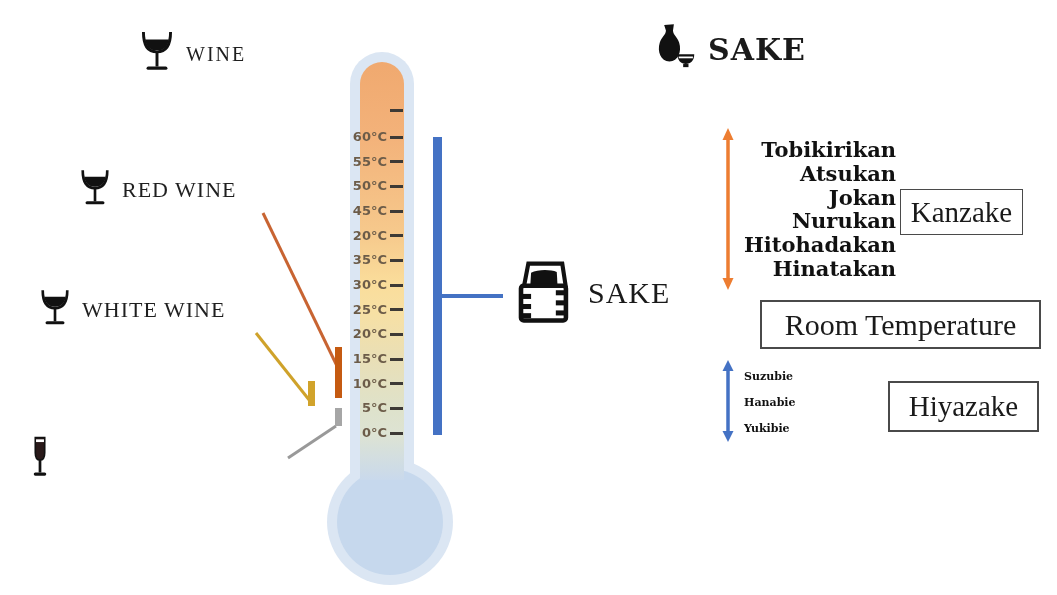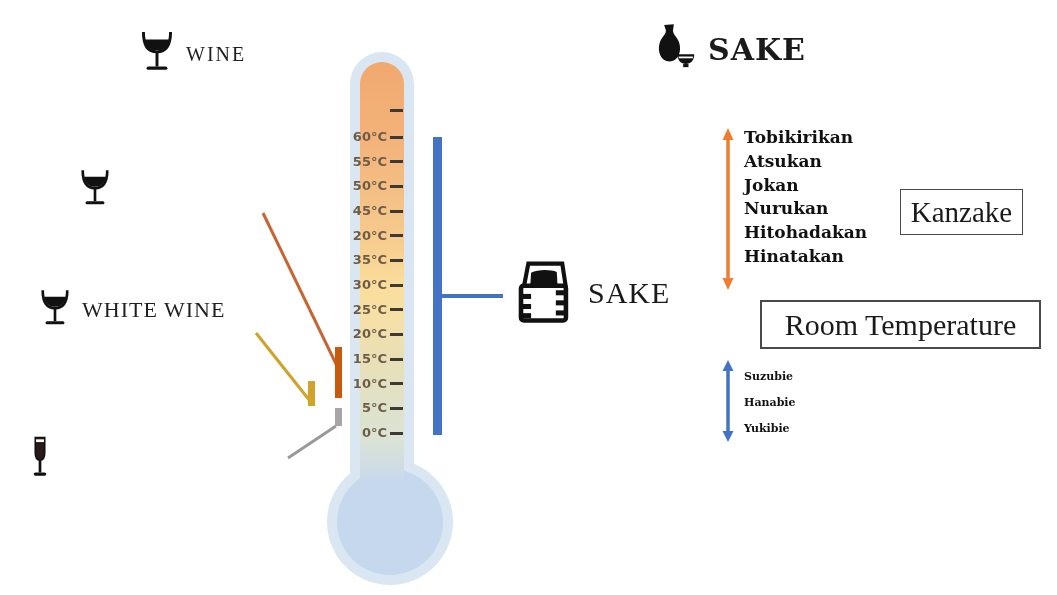--- a/index.html
+++ b/index.html
@@ -45,21 +45,21 @@
   .sparkling-wine{left:28px;top:436px;}
 
   
   .mid-sake{left:510px;top:260px;display:flex;align-items:center;gap:12px;}
   .mid-sake .txt{font-size:30px;letter-spacing:1px;}
 
   
   .sake-title{left:650px;top:22px;display:flex;align-items:center;gap:12px;}
   .sake-title .txt{font-family:"DejaVu Serif", serif;font-weight:bold;font-size:30px;letter-spacing:1px;}
   .term-list{font-family:"DejaVu Serif", serif;font-weight:bold;color:#111;}
-  .kanzake-list{left:744px;top:126px;font-size:17px;line-height:23.8px;}
+  .kanzake-list{left:744px;top:138px;font-size:21px;line-height:23.8px;text-align:right;}
   .hiyazake-list{left:744px;top:364px;font-size:11px;line-height:26px;}
   .label-box{
     border:2px solid #4a4a4a;background:#fff;display:flex;align-items:center;justify-content:center;
   }
   .kanzake-box{left:900px;top:189px;width:121px;height:44px;border-width:1.5px;}
   .kanzake-box .txt{font-size:29px;}
   .room-box{left:760px;top:300px;width:277px;height:45px;}
   .room-box .txt{font-size:30px;}
   .hiyazake-box{left:888px;top:381px;width:147px;height:47px;}
   .hiyazake-box .txt{font-size:29px;}
@@ -131,20 +131,21 @@
 
   <div class="abs wine-item red-wine">
     <span>
       <svg width="34" height="44" viewBox="0 0 36 46">
         <path d="M5 2 C5 15 9 21 18 21 C27 21 31 15 31 2" fill="none" stroke="#111" stroke-width="2.8"></path>
         <path d="M6.5 9 C8 17 12 19.5 18 19.5 C24 19.5 28 17 29.5 9 Z" fill="#111"></path>
         <rect x="16.6" y="21" width="2.8" height="14" fill="#111"></rect>
         <rect x="8" y="35" width="20" height="3.2" rx="1.6" fill="#111"></rect>
       </svg>
     </span>
+    <span class="txt">RED WINE</span>
   </div>
 
   <div class="abs wine-item white-wine">
     <span>
       <svg width="34" height="44" viewBox="0 0 36 46">
         <path d="M5 2 C5 15 9 21 18 21 C27 21 31 15 31 2" fill="none" stroke="#111" stroke-width="2.8"></path>
         <path d="M6.5 9 C8 17 12 19.5 18 19.5 C24 19.5 28 17 29.5 9 Z" fill="#111"></path>
         <rect x="16.6" y="21" width="2.8" height="14" fill="#111"></rect>
         <rect x="8" y="35" width="20" height="3.2" rx="1.6" fill="#111"></rect>
       </svg>
@@ -216,14 +217,17 @@
   <svg class="abs" style="left:721px;top:360px;" width="14" height="82" viewBox="0 0 14 82">
     <line x1="7" y1="8" x2="7" y2="74" stroke="#4472C4" stroke-width="3.5"></line>
     <polygon points="7,0 1.5,11 12.5,11" fill="#4472C4"></polygon>
     <polygon points="7,82 1.5,71 12.5,71" fill="#4472C4"></polygon>
   </svg>
   <div class="abs term-list hiyazake-list">
       <div>Suzubie</div>
       <div>Hanabie</div>
       <div>Yukibie</div>
     </div>
+  <div class="abs label-box hiyazake-box">
+    <span class="txt">Hiyazake</span>
+  </div>
 
 </div>
 
 </body></html>

